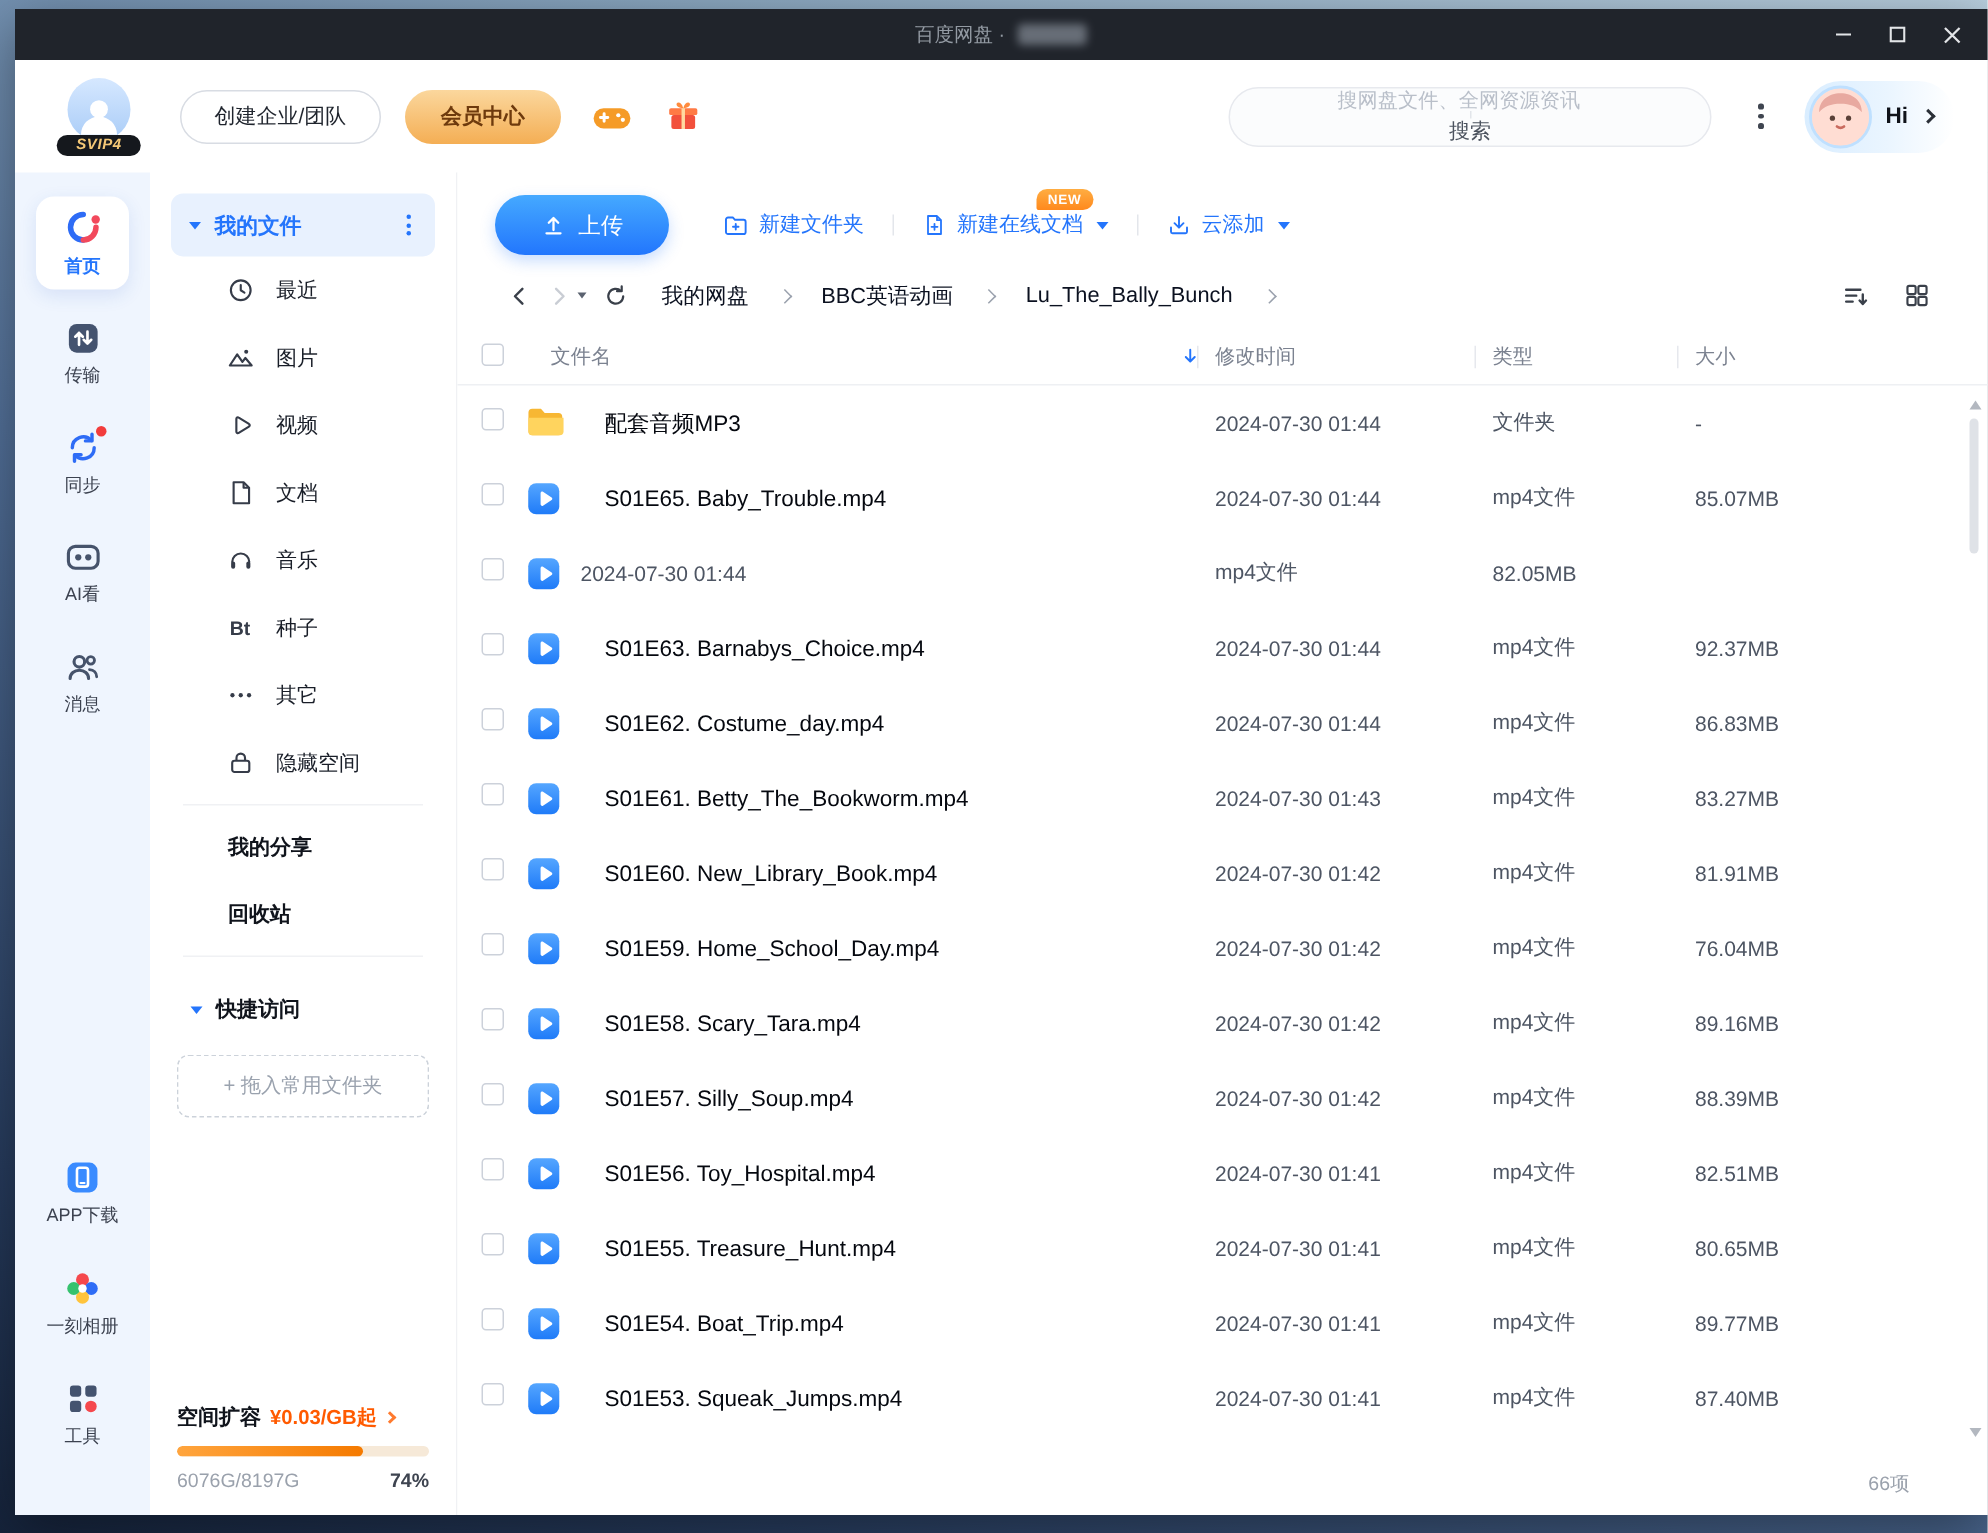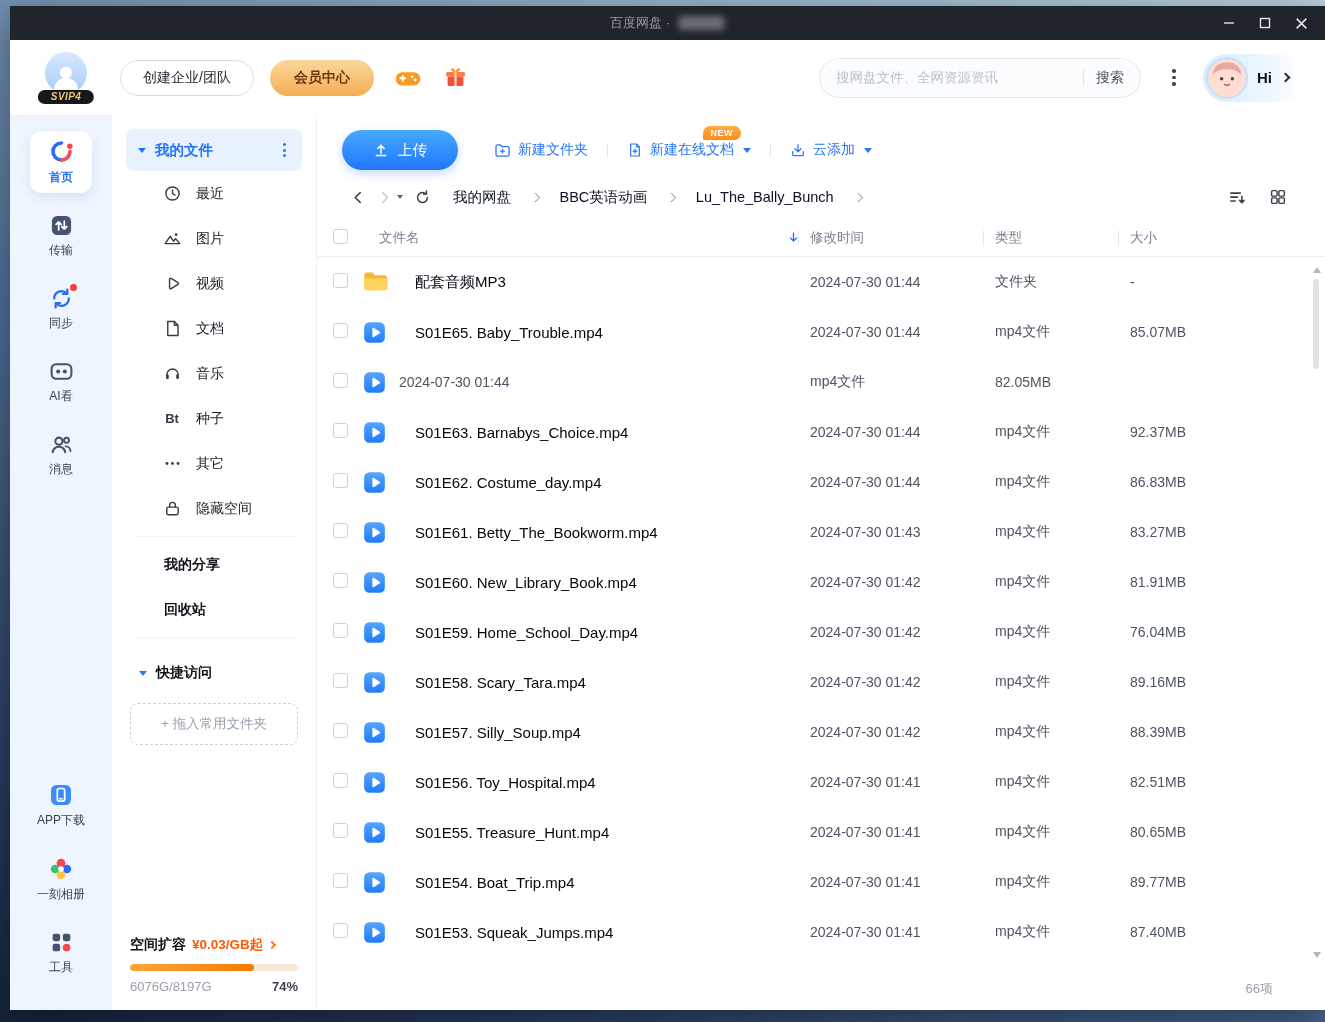--- a/index.html
+++ b/index.html
@@ -25,42 +25,42 @@
     background:linear-gradient(180deg,#d6e8ff,#a9ccf7); display:flex; align-items:flex-end; justify-content:center; overflow:hidden; }
   .svip-badge { position:absolute; bottom:0; left:50%; transform:translateX(-50%);
     background:#15181d; color:#f3c776; font-size:10px; font-weight:700; font-style:italic;
     padding:1px 13px 2px; border-radius:7px; letter-spacing:.4px; white-space:nowrap; }
   .btn-outline { margin-left:30px; height:36px; padding:0 22px; border:1px solid #d8dce3; border-radius:18px;
     background:#fff; font-size:14px; color:#1f242d; font-family:inherit;text-align:right; }
   .btn-gold { margin-left:16px; height:36px; padding:0 24px; border:none; border-radius:18px;
     background:linear-gradient(180deg,#fbd79d 0%,#f4ae54 100%); font-size:14px; font-weight:700; color:#6e3a0d; font-family:inherit; }
   .hdr-icon { margin-left:20px; width:28px; height:28px; display:flex; align-items:center; justify-content:center; }
   .searchbox { margin-left:auto; width:322px; height:40px; border:1px solid #e7e9ee; border-radius:20px;
-    background:#fbfcfd; display:flex; align-items:center; padding:0 16px; }
+    background:#fbfcfd; display:flex; align-items:center; padding:0 16px;flex-direction:column; }
   .searchbox input { flex:1; border:none; outline:none; background:transparent; font-size:13.5px; color:#333; font-family:inherit; }
   .searchbox input::placeholder { color:#b9bfc9; }
   .search-sep { width:1px; height:16px; background:#e2e5ea; margin:0 12px; }
   .search-label { font-size:14px; color:#4c535f; }
   .kebab { margin-left:16px; width:34px; height:34px; display:flex; flex-direction:column; gap:3px;
     align-items:center; justify-content:center; }
   .kebab i { width:3.5px; height:3.5px; border-radius:50%; background:#3f4550; }
   .user-chip { margin-left:12px; display:flex; align-items:center; gap:9px; height:48px; padding:0 14px 0 3px;
     border-radius:24px; background:linear-gradient(90deg,#d9edff,#eaf5ff 55%,#ffffff); }
   .avatar { width:42px; height:42px; border-radius:50%; border:2px solid #bfe0ff; overflow:hidden;
     background:#ffe0d6; }
   .hi { font-size:15px; font-weight:700; color:#10131a; }
   .chev-right { width:7px; height:7px; border-top:2px solid #2b3038; border-right:2px solid #2b3038;
     transform:rotate(45deg); margin-left:1px; }
 
   
   .app-body { flex:1; display:flex; min-height:0; }
 
   
-  .rail { width:102px; background:#eff5fe; display:flex; flex-direction:column; align-items:center;
-    padding:16px 0 14px; flex:0 0 auto; }
+  .rail { width:90px; background:#eff5fe; display:flex; flex-direction:column; align-items:center;
+    padding:16px 0 24px; flex:0 0 auto; }
   .rail-item { position:relative; width:62px; display:flex; flex-direction:column; align-items:center;
     gap:4px; padding:7px 0; margin-bottom:13px; border-radius:12px; cursor:default; }
   .rail-item .rail-label { font-size:12px; color:#3c4250; }
   .rail-item.active { background:#fff; box-shadow:0 4px 12px rgba(40,90,200,.12); }
   .rail-item.active .rail-label { color:#2475fc; font-weight:700; }
   .red-dot { position:absolute; top:5px; right:15px; width:7px; height:7px; border-radius:50%; background:#f23c3c; }
   .rail-bottom { margin-top:auto; display:flex; flex-direction:column; align-items:center; }
 
   
   .sidebar { width:205px; flex:0 0 auto; border-right:1px solid #f0f1f4; display:flex; flex-direction:column;

